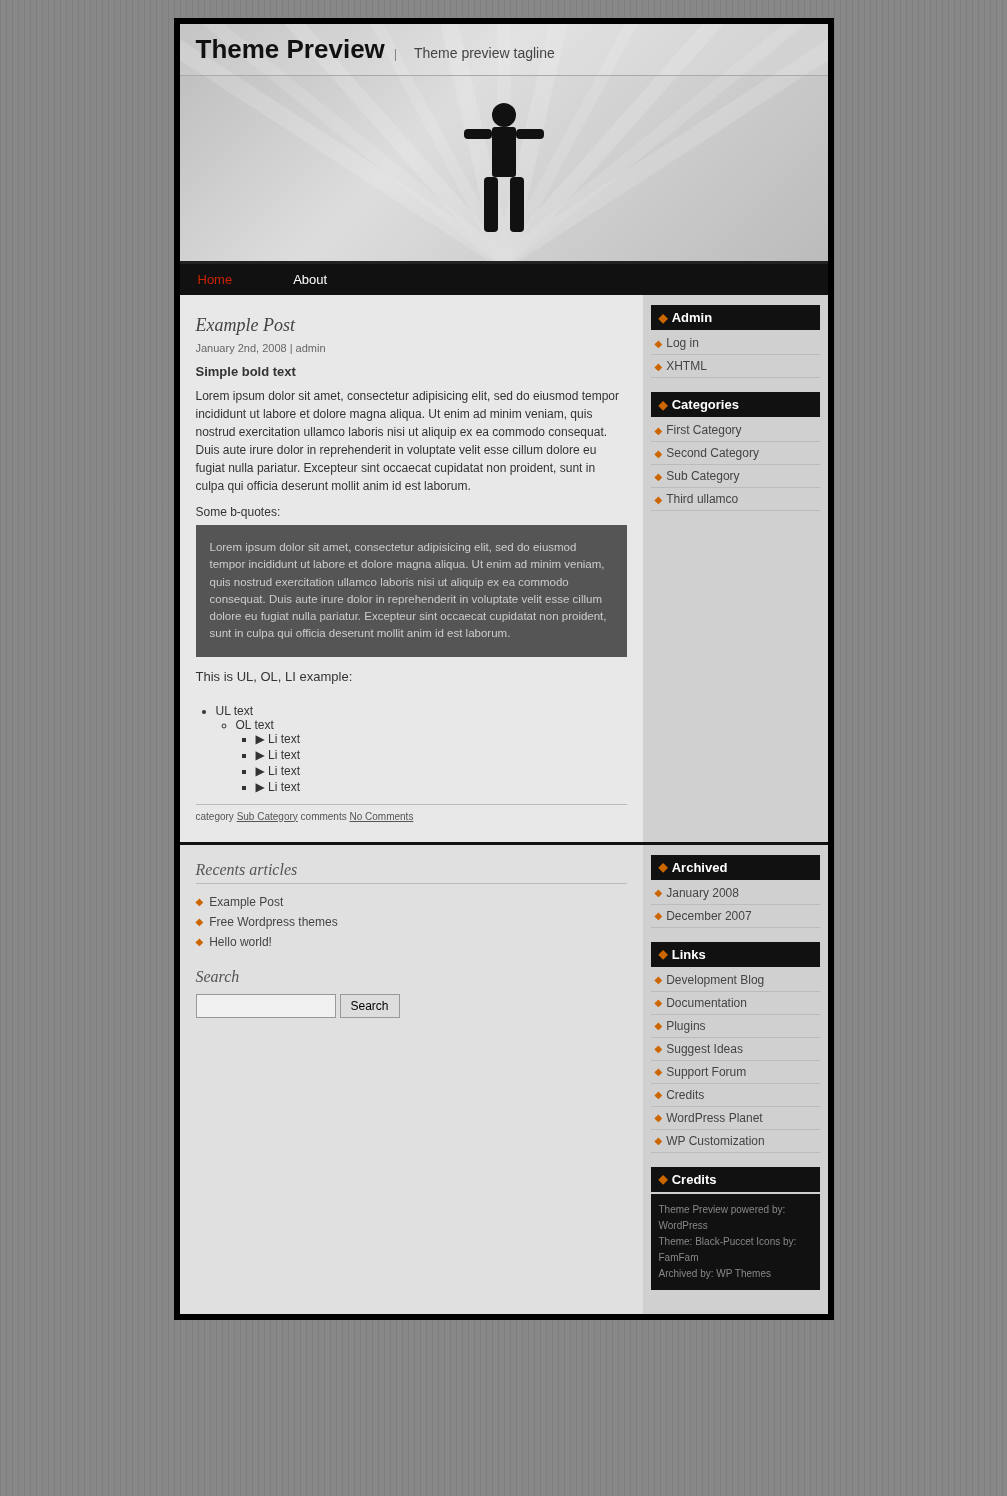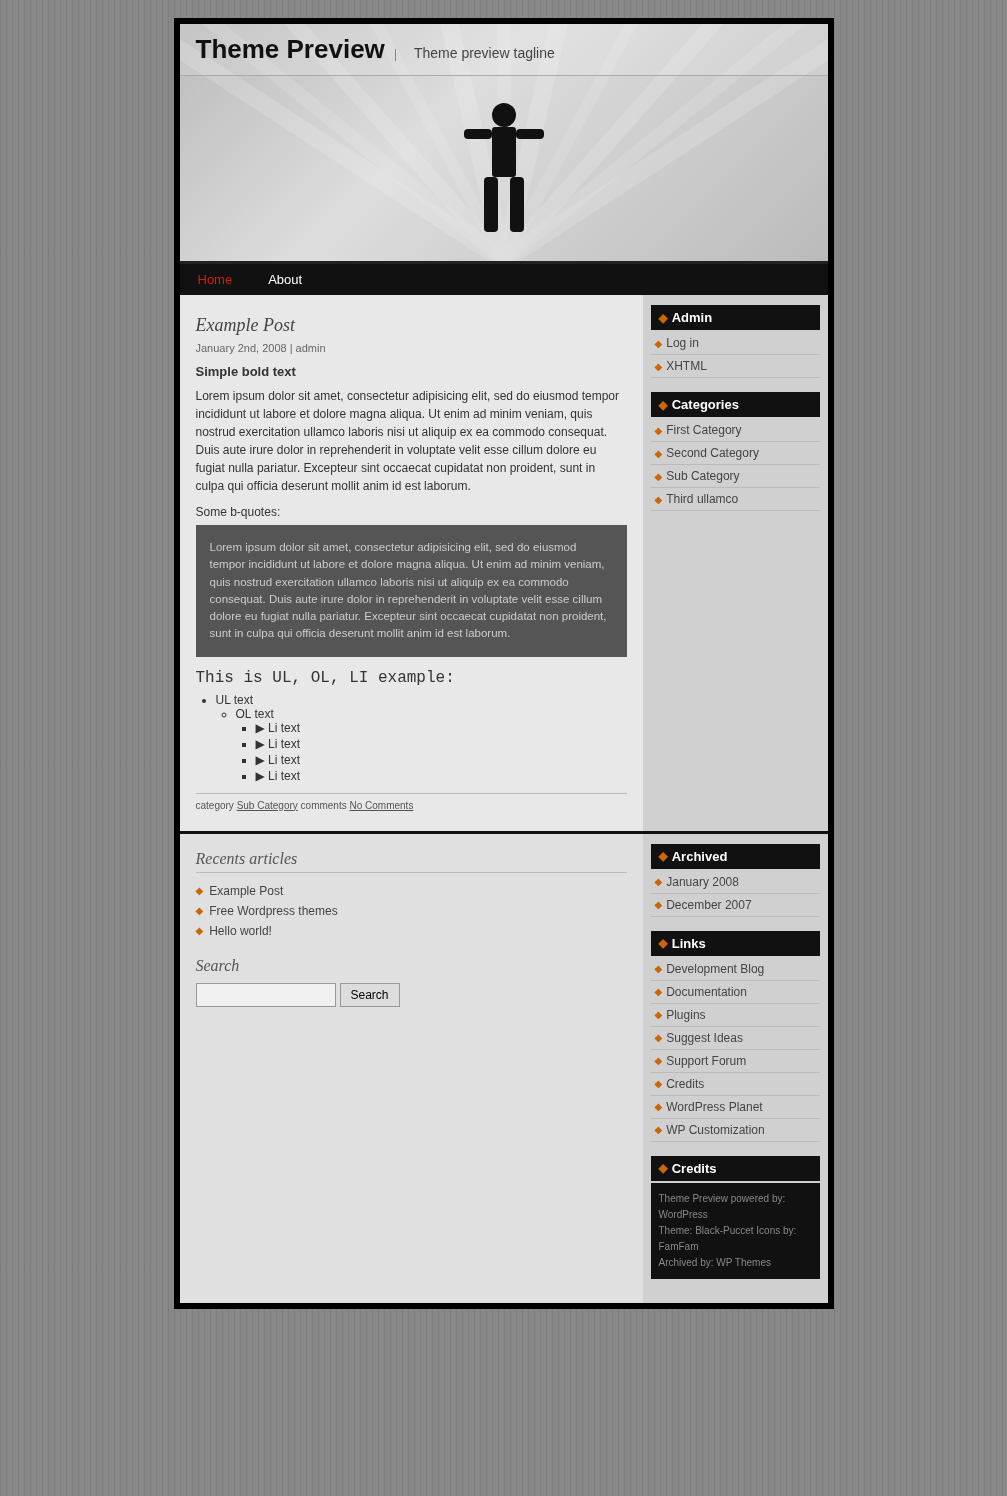--- a/index.html
+++ b/index.html
@@ -59,20 +59,21 @@
       text-align: center;
     }
     
     .site-nav {
       background: #111;
       padding: 0;
     }
     .site-nav ul {
       list-style: none;
       display: flex;
+      gap: 25px;
     }
     .site-nav ul li a {
       display: block;
       padding: 8px 18px;
       color: #fff;
       text-decoration: none;
       font-family: Arial, sans-serif;
       font-size: 13px;
     }
     .site-nav ul li a.active {
@@ -130,23 +131,23 @@
     .blockquote-box {
       background: #555;
       color: #ccc;
       padding: 14px;
       font-size: 11.5px;
       line-height: 1.5;
       margin-bottom: 12px;
       font-family: Arial, sans-serif;
     }
     .ul-ol-label {
-      font-size: 16px;
-      font-family: Liberation Mono, monospace;
-      margin-bottom: 6px;
+      font-size: 13px;
+      font-family: Liberation Sans, sans-serif;
+      margin-bottom: 20px;
     }
     .example-list {
       font-size: 12px;
       font-family: Arial, sans-serif;
       padding-left: 20px;
     }
     .example-list li {
       margin-bottom: 2px;
     }
     .sub-list {

